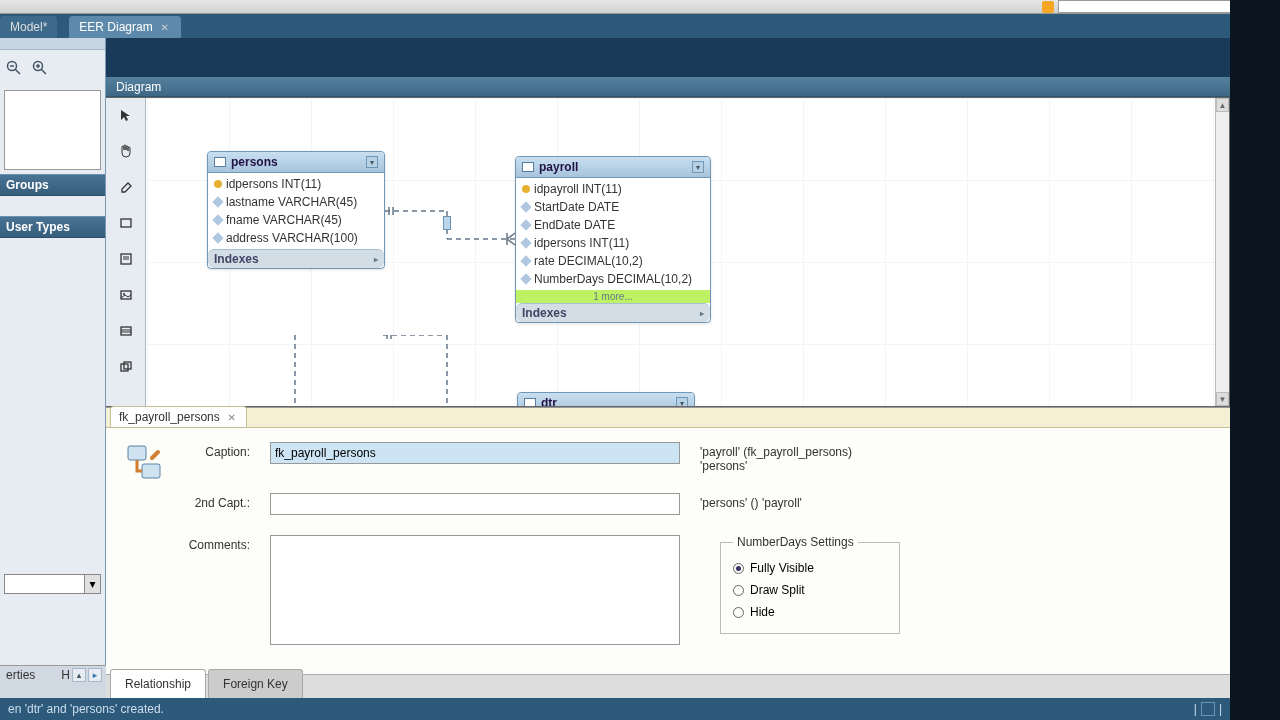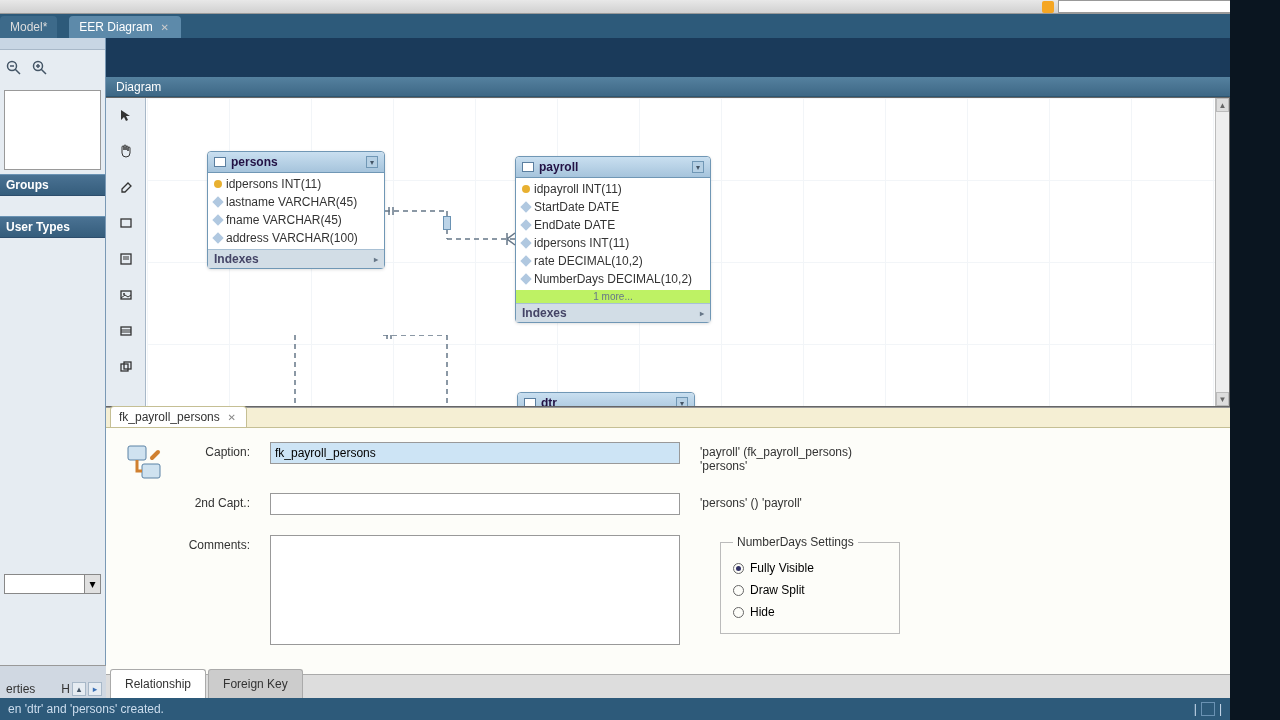--- a/index.html
+++ b/index.html
@@ -50,21 +50,21 @@
 
 .entity { position:absolute; background:#fff; border:1px solid #7097b5; border-radius:4px; box-shadow:0 1px 3px rgba(0,0,0,.12); }
 .entity-hdr { background:linear-gradient(#c9dff0,#a6c4dc); padding:3px 6px; display:flex; align-items:center; gap:5px; border-bottom:1px solid #7097b5; border-top-left-radius:4px; border-top-right-radius:4px; }
 .entity-hdr .tblicon { width:12px; height:10px; background:#fff; border:1px solid #5b7fa0; }
 .entity-hdr .name { font-weight:bold; color:#214; flex:1; }
 .entity-hdr .dd { width:12px; height:12px; background:#b6d0e4; border:1px solid #7097b5; display:flex; align-items:center; justify-content:center; color:#456; font-size:8px; }
 .entity .cols { padding:2px 4px; }
 .entity .col { display:flex; align-items:center; gap:4px; padding:2px 2px; color:#333; }
 .entity .col .key { width:8px; height:8px; background:#e8b030; border-radius:50%; }
 .entity .col .dia { width:8px; height:8px; background:#b0c8e0; transform:rotate(45deg); }
-.entity .idxhdr { background:#d2dde6; color:#446; padding:2px 6px; font-weight:bold; display:flex; align-items:center; border-top:1px solid #a8c0d4; }
+.entity .idxhdr { background:#d2dde6; color:#446; padding:2px 6px; font-weight:bold; display:flex; align-items:center; border-top:1px solid #a8c0d4;border-radius:6px; }
 .entity .idxhdr .dd { margin-left:auto; font-size:8px; color:#678; }
 .entity .more { text-align:center; color:#678; font-size:10px; padding:1px 0; background:#bef264; }
 .entity-partial { position:absolute; bottom:-6px; left:415px; width:175px; }
 
 svg.connector { position:absolute; pointer-events:none; }
 .conn-handle { position:absolute; width:8px; height:14px; background:#bcd4e8; border:1px solid #6a92b3; }
 
 .propwrap { display:flex; flex-direction:column; flex:1; background:#e9eef4; border-top:1px solid #999; position:relative; }
 .propheader { height:20px; background:#f5efd4; border-bottom:1px solid #c5bf94; display:flex; align-items:flex-end; padding-left:4px; position:relative; }
 .proptab-top { background:#fff; border:1px solid #c5bf94; border-bottom:none; padding:3px 8px; border-top-left-radius:4px; border-top-right-radius:4px; font-size:11px; color:#333; display:flex; align-items:center; gap:6px; }
@@ -79,21 +79,21 @@
 .fieldset-vis { border:1px solid #bbb; padding:8px 12px 10px 12px; background:#fdfdf9; margin-left:20px; }
 .fieldset-vis legend { padding: 0 4px; color:#333; }
 .vis-opt { display:flex; align-items:center; gap:6px; padding:4px 0; }
 .vis-opt .radio { width:11px; height:11px; border:1px solid #666; border-radius:50%; display:flex; align-items:center; justify-content:center; }
 .vis-opt .radio.sel::after { content:''; width:5px; height:5px; background:#336; border-radius:50%; }
 
 .bottomtabs { height:24px; background:#ddd; border-top:1px solid #aaa; display:flex; align-items:flex-end; padding-left:4px; }
 .btab { padding:7px 14px; color:#333; background:#ccc; border:1px solid #aaa; border-bottom:none; margin-right:2px; border-top-left-radius:3px; border-top-right-radius:3px; cursor:pointer; }
 .btab.active { background:#fff; }
 
-.leftbottom { position:absolute; left:0; width:106px; bottom:22px; height:20px; background:#d0d8e2; border-top:1px solid #999; display:flex; align-items:flex-start; justify-content:flex-end; gap:2px; padding:16px 4px; color:#333; }
+.leftbottom { position:absolute; left:0; width:106px; bottom:22px; height:20px; background:#d0d8e2; border-top:1px solid #999; display:flex; align-items:flex-end; justify-content:flex-end; gap:2px; padding:16px 4px; color:#333; }
 .leftbottom .arrowbtn { width:14px; height:14px; display:flex; align-items:center; justify-content:center; background:#e6ecf2; border:1px solid #a8b8c8; font-size:9px; color:#456; cursor:pointer; }
 .leftbottom .lbl { margin-right:auto; padding-left:2px; }
 
 .status { position:absolute; bottom:0; left:0; right:50px; height:22px; background:#2d5a7a; color:#cde; display:flex; align-items:center; padding:0 8px; font-size:12px; }
 .status .right { margin-left:auto; display:flex; gap:4px; align-items:center; }
 .status .box { width:14px; height:14px; border:1px solid #6a92b3; }
 
 .rightdead { position:absolute; right:0; top:0; bottom:0; width:50px; background:#0a1520; }
 </style>
 </head>

